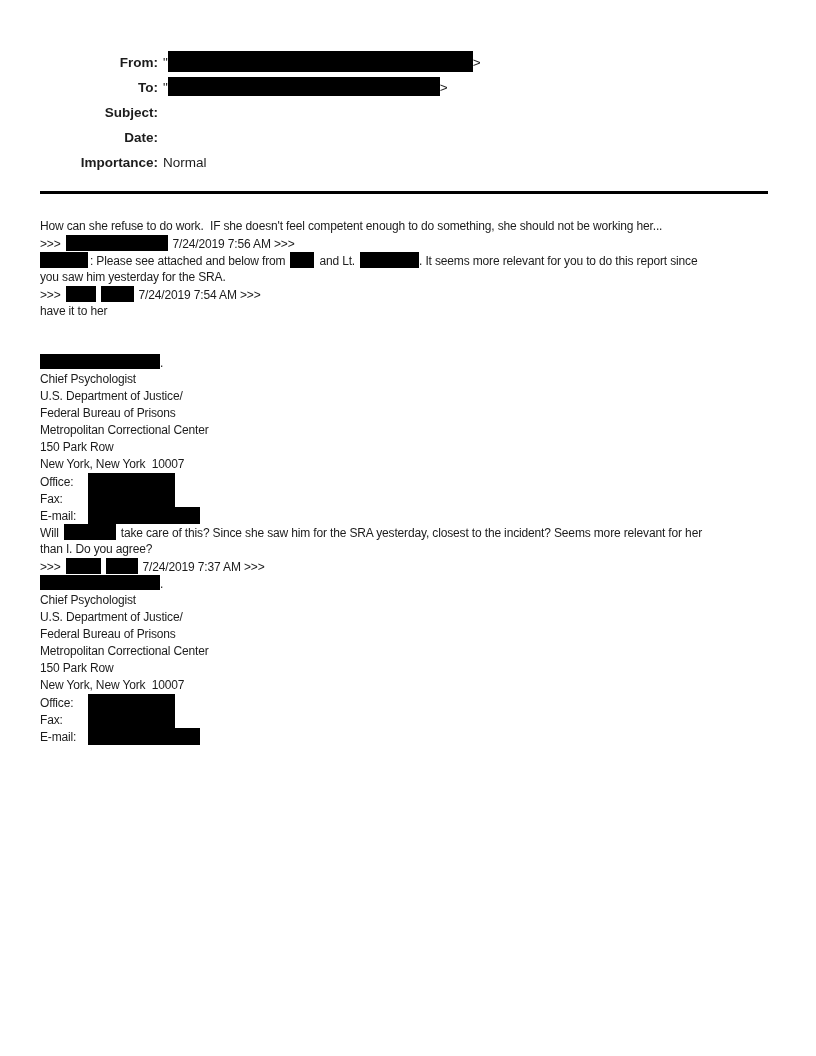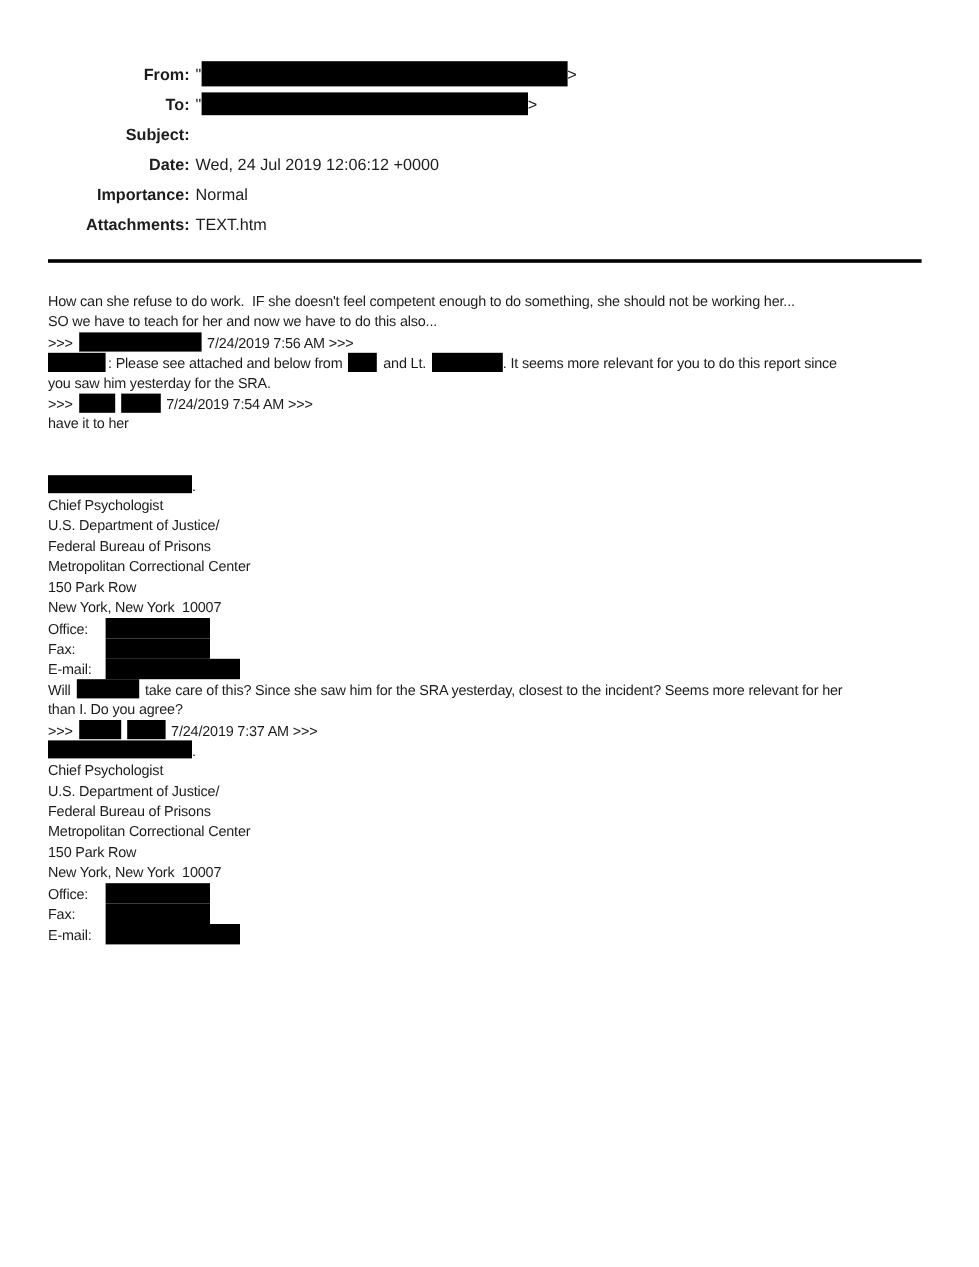--- a/index.html
+++ b/index.html
@@ -57,38 +57,32 @@
     </div>
     <div class="hrow">
       <span class="hlabel">To:</span>
       <span class="hval"><span>"</span><span class="rbar hbar hbar-to"></span><span>&gt;</span></span>
     </div>
     <div class="hrow">
       <span class="hlabel">Subject:</span>
     </div>
     <div class="hrow">
       <span class="hlabel">Date:</span>
-      <span class="hval">Wed, 24 Jul 2019 12:06:12 +0000</span>
     </div>
     <div class="hrow">
       <span class="hlabel">Importance:</span>
       <span class="hval">Normal</span>
-    </div>
-    <div class="hrow">
-      <span class="hlabel">Attachments:</span>
-      <span class="hval">TEXT.htm</span>
     </div>
   </div>
 
   <div class="rule"></div>
 
   <div class="bodytext">
 
     <div class="line"><span>How can she refuse to do work.  IF she doesn't feel competent enough to do something, she should not be working her...</span></div>
-    <div class="line"><span>SO we have to teach for her and now we have to do this also...</span></div>
 
     <div class="line gap1"><span>&gt;&gt;&gt;</span><span class="rbar bbar bar-q-name"></span><span>7/24/2019 7:56 AM &gt;&gt;&gt;</span></div>
     <div class="line"><span class="rbar bbar bar-inline-start"></span><span>: Please see attached and below from</span><span class="rbar bbar bar-small-1"></span><span>and Lt.</span><span class="rbar bbar bar-small-2"></span><span>. It seems more relevant for you to do this report since</span></div>
     <div class="line"><span>you saw him yesterday for the SRA.</span></div>
 
     <div class="line gap1"><span>&gt;&gt;&gt;</span><span class="rbar bbar bar-pair-a"></span><span class="rbar bbar bar-pair-b"></span><span>7/24/2019 7:54 AM &gt;&gt;&gt;</span></div>
     <div class="line"><span>have it to her</span></div>
 
     <div class="line gap2"><span class="rbar bar-sig-name"></span><span>.</span></div>
     <div class="line"><span>Chief Psychologist</span></div>

